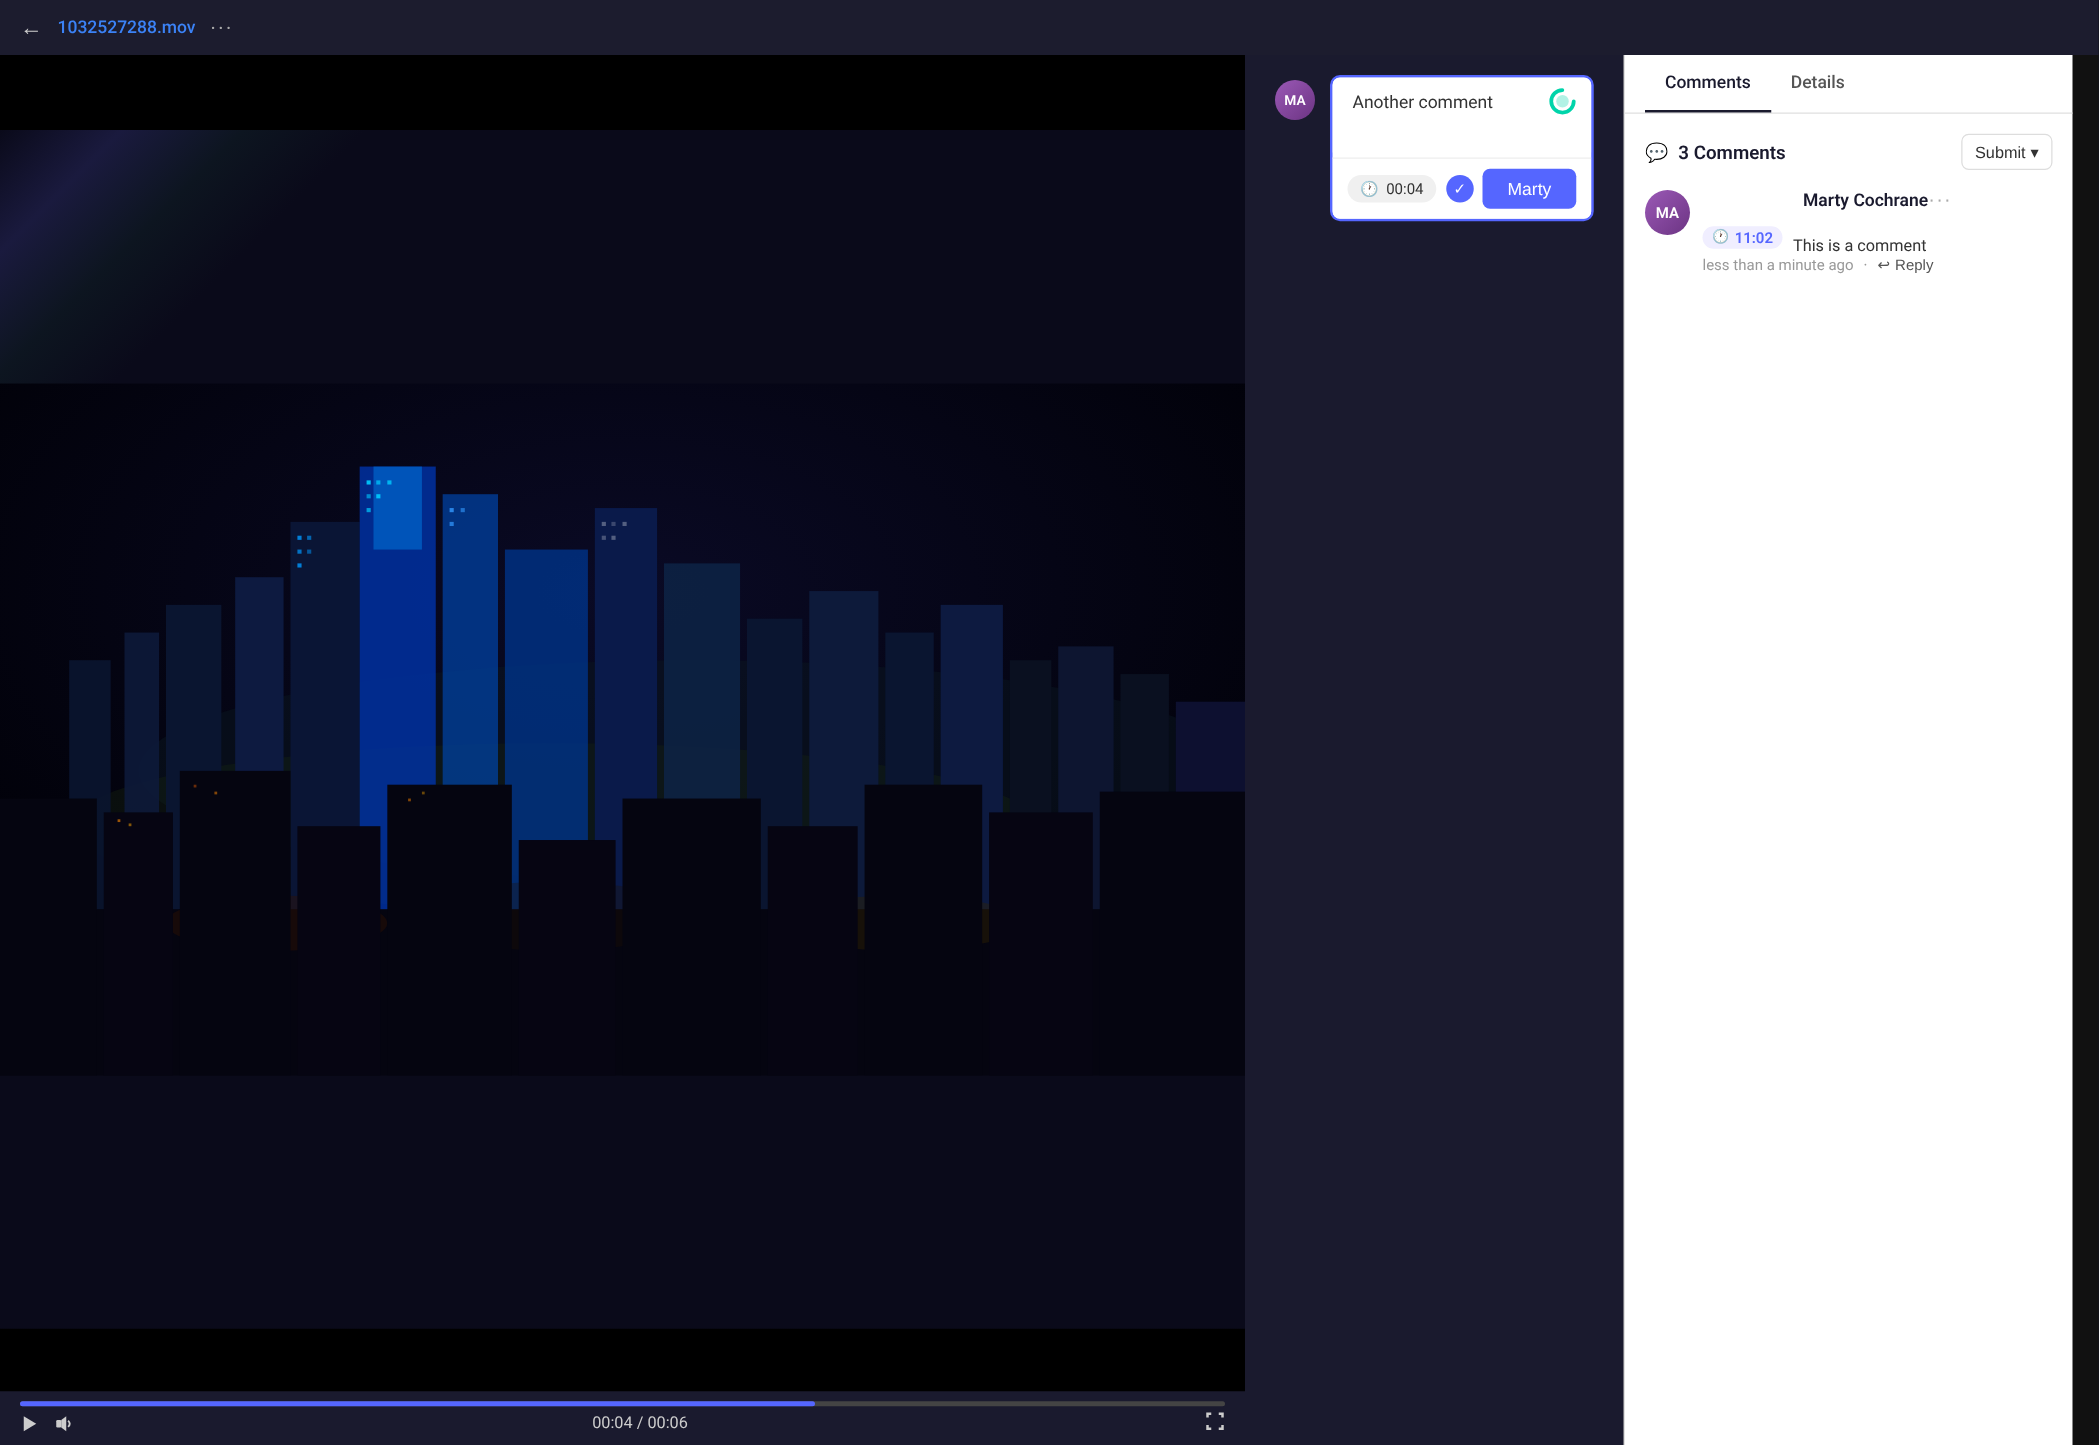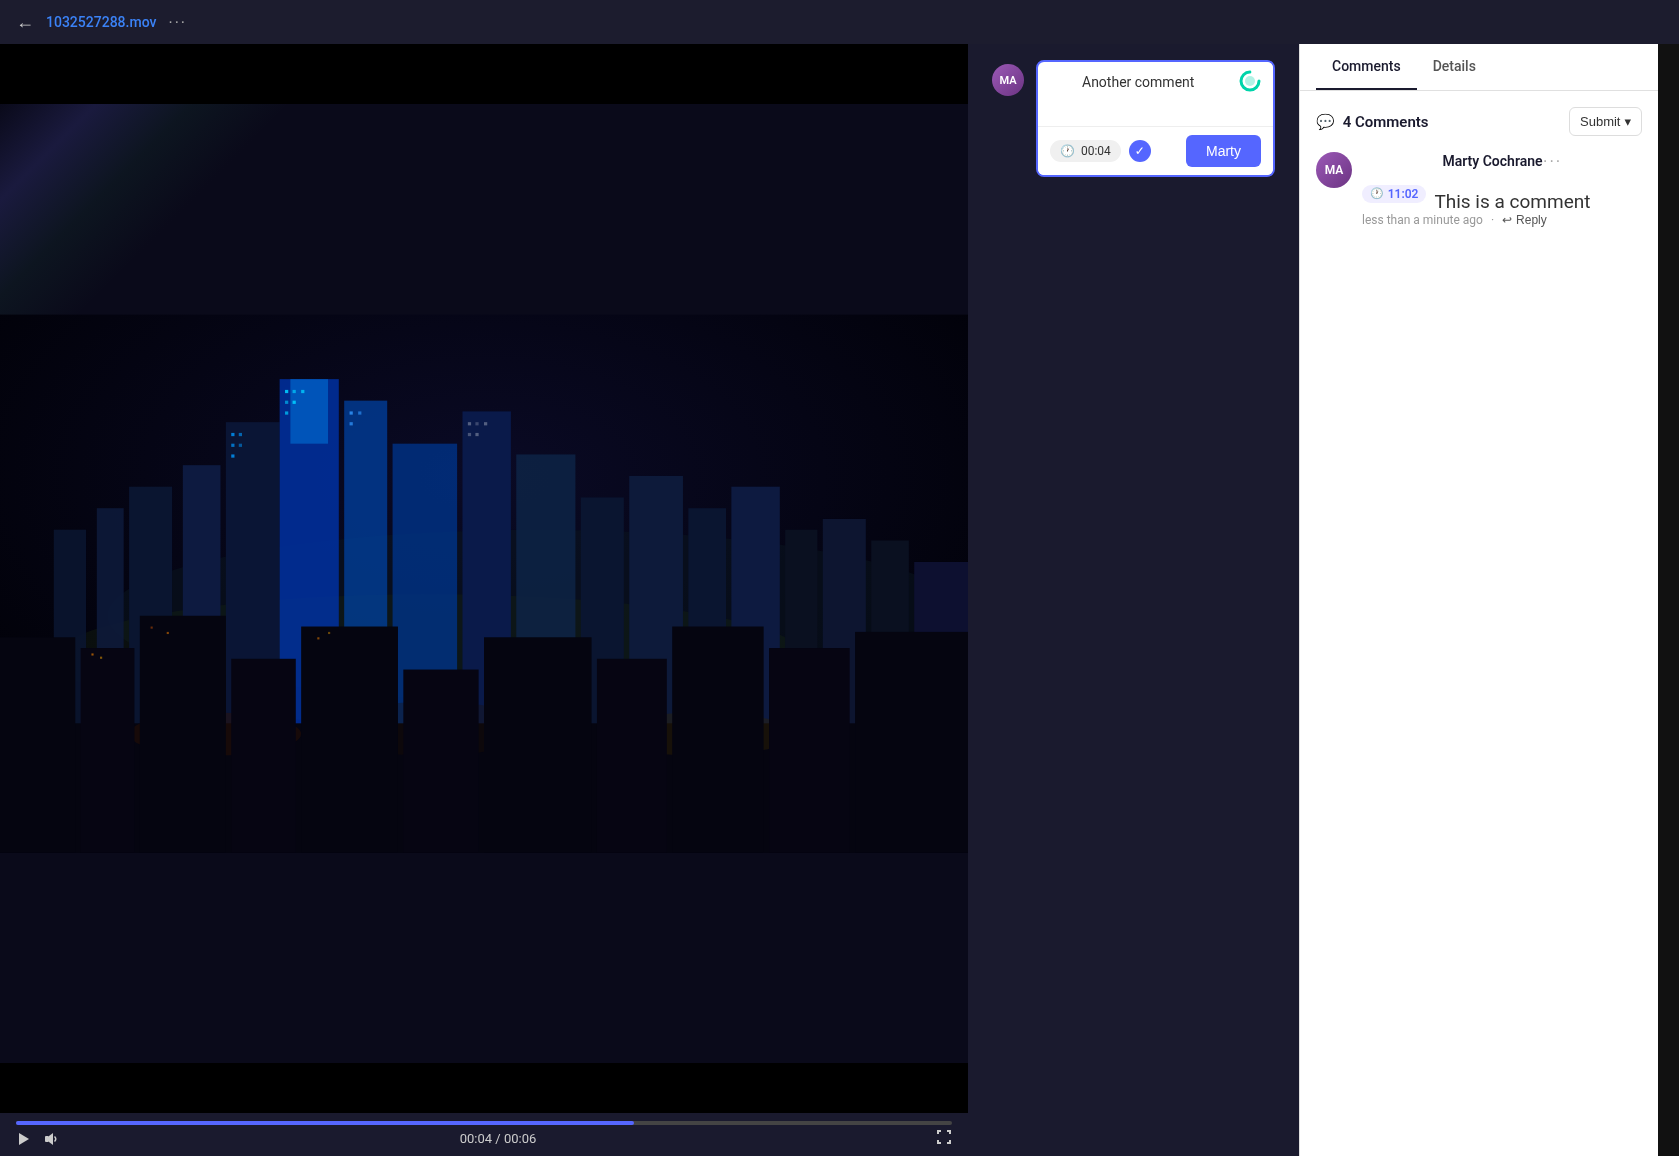--- a/index.html
+++ b/index.html
@@ -197,21 +197,20 @@
       width: 100%;
       border: none;
       outline: none;
       padding: 12px 16px;
       font-size: 14px;
       color: #333;
       resize: none;
       min-height: 60px;
       font-family: inherit;
       background: #fff;
-      margin-left: 28px;
     }
 
     .comment-box-footer {
       display: flex;
       align-items: center;
       justify-content: space-between;
       padding: 8px 12px;
       border-top: 1px solid #eee;
       background: #fff;
     }
@@ -383,21 +382,21 @@
       font-size: 12px;
       color: #5566ff;
       font-weight: 600;
     }
 
     .comment-clock-icon {
       font-size: 11px;
     }
 
     .comment-text {
-      font-size: 19px;
+      font-size: 13px;
       color: #333;
       margin-top: 16px;
     }
 
     .comment-meta-row {
       display: flex;
       align-items: center;
       gap: 8px;
       margin-top: 0;
     }
@@ -601,21 +600,21 @@
         </div>
         <div class="panel-tab">
           <span>Details</span>
         </div>
       </div>
 
       <div class="panel-content">
         <div class="comments-header">
           <div class="comments-count">
             <span>💬</span>
-            <span>4 Comments</span>
+            <span>3 Comments</span>
           </div>
           <button class="sort-dropdown">
             <span>Submit</span>
             <span>▾</span>
           </button>
         </div>
 
         <div class="comment-item">
           <div class="comment-avatar">
             <span>MA</span>

